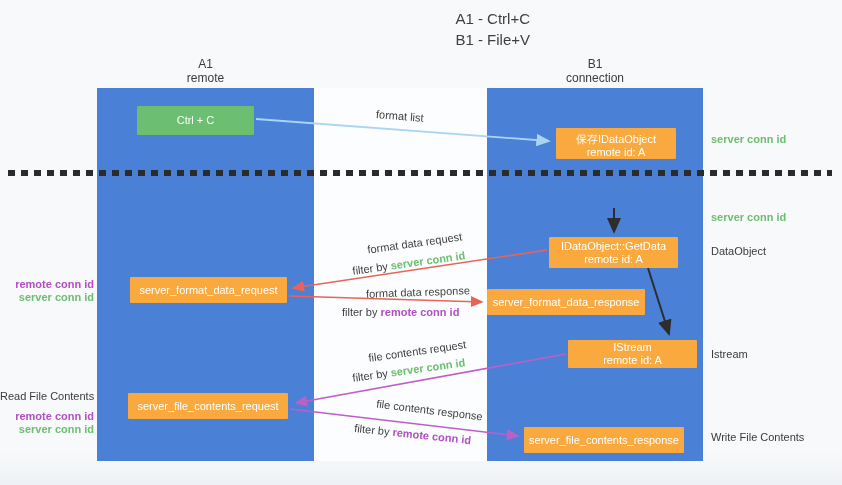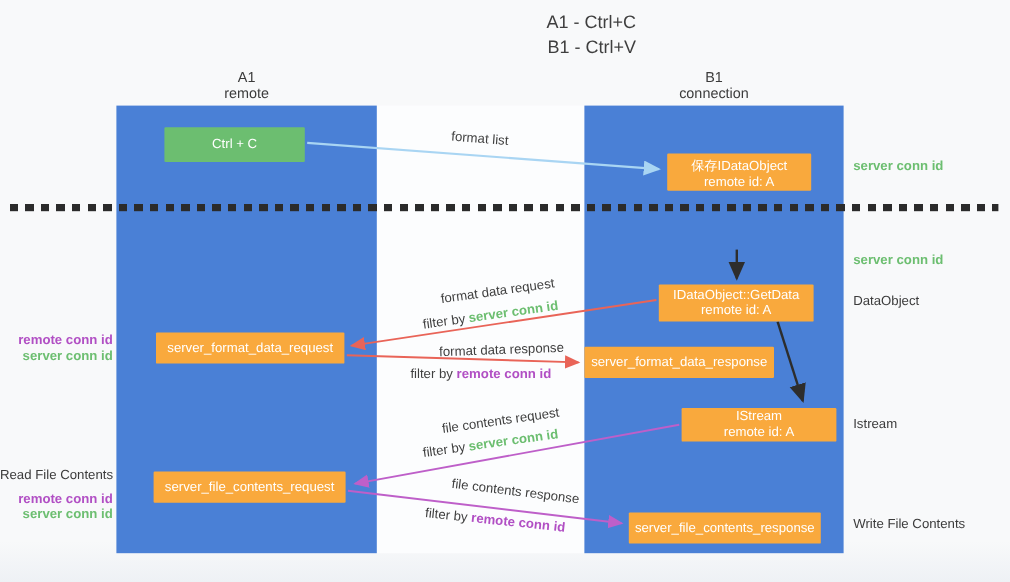--- a/index.html
+++ b/index.html
@@ -33,21 +33,21 @@
   .left-col-label { left:0; width:94px; text-align:right; }
   svg.arrows { position:absolute; left:0; top:0; z-index:3; }
 </style>
 </head>
 <body>
 
 <div class="canvas">
 
   <div class="abs title-block">
     <div>A1 - Ctrl+C</div>
-    <div>B1 - Ctrl+V</div>
+    <div>B1 - File+V</div>
   </div>
 
   <div class="abs col-header" style="left:97px; width:217px;text-align:center;">
     <div>A1</div>
     <div>remote</div>
   </div>
   <div class="abs col-header" style="left:487px; width:216px;">
     <div>B1</div>
     <div>connection</div>
   </div>

